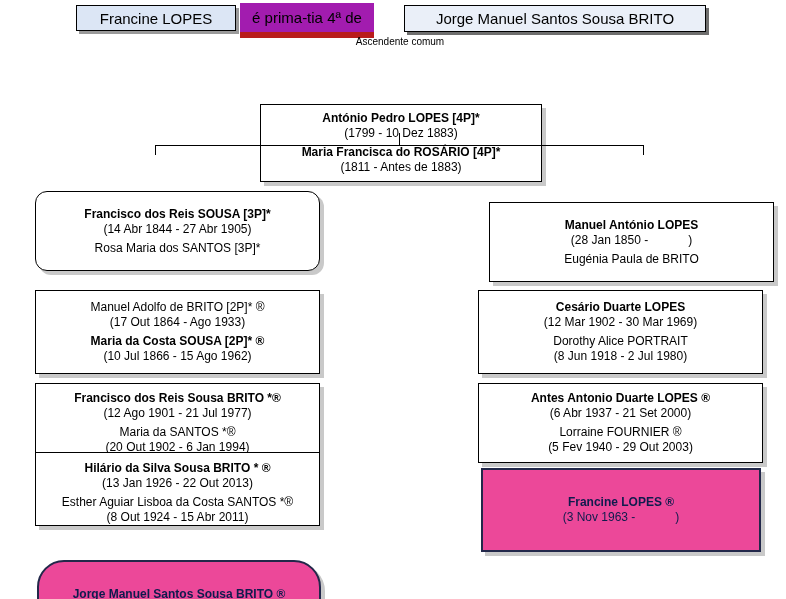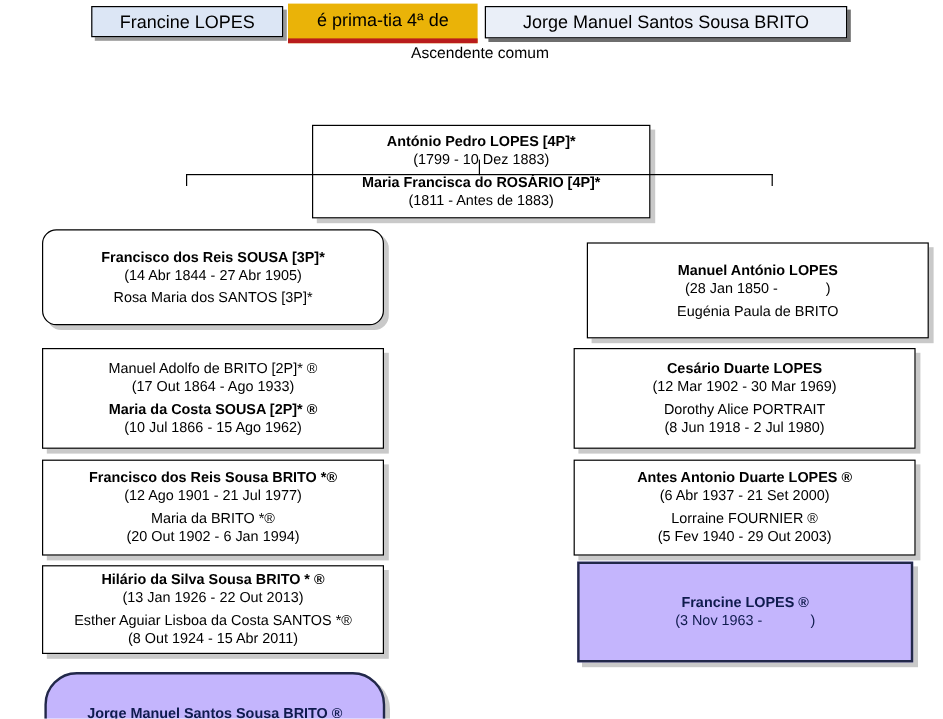--- a/index.html
+++ b/index.html
@@ -6,34 +6,34 @@
   #stage{
     position:relative;width:786px;height:599px;background:#ffffff;
     font-family:"Liberation Sans","DejaVu Sans",sans-serif;color:#000;overflow:hidden;
   }
   
   .hdr-box{
     position:absolute;display:flex;align-items:center;justify-content:center;
     font-size:15px;white-space:pre;
   }
   #hdrA{left:76px;top:5px;width:158px;height:24px;background:#dce6f5;border:1px solid #000;box-shadow:3px 3px 0 #9a9a9a;}
-  #hdrRel{left:240px;top:3px;width:158px;height:29px;background:#eab308;border-bottom:4px solid #b91c1c;}
+  #hdrRel{left:240px;top:3px;width:134px;height:29px;background:#a21caf;border-bottom:6px solid #b91c1c;}
   #hdrB{left:404px;top:5px;width:300px;height:25px;background:#eaeff8;border:1px solid #000;box-shadow:3px 3px 0 #6e6e6e;}
   #ascLabel{
     position:absolute;left:260px;top:36px;width:280px;text-align:center;
-    font-size:13px;color:#000;
+    font-size:10px;color:#000;
   }
   
   .pbox{
     position:absolute;background:#ffffff;border:1px solid #000;
     box-shadow:4px 4px 0 #c9c9c9;
     display:flex;flex-direction:column;justify-content:center;align-items:center;
     text-align:center;font-size:12px;line-height:15px;margin-top:47px;
   }
-  .pbox.blue{background:#c4b5fd;border:2px solid #22284a;color:#0f1b4d;}
+  .pbox.blue{background:#ec4899;border:2px solid #22284a;color:#0f1b4d;}
   .pbox .ln{white-space:pre;}
   .pbox .b{font-weight:bold;}
   .pbox .gap{margin-top:4px;}
   
   .cline{position:absolute;background:#000;}
 </style>
 </head>
 <body>
 
 <div id="stage">
@@ -80,25 +80,25 @@
   <div class="pbox" style="left:35px;top:243px;width:283px;height:82px;">
     <div class="ln">Manuel Adolfo de BRITO [2P]* ®</div>
     <div class="ln">(17 Out 1864 - Ago 1933)</div>
     <div class="ln b gap">Maria da Costa SOUSA [2P]* ®</div>
     <div class="ln">(10 Jul 1866 - 15 Ago 1962)</div>
   </div>
 
   <div class="pbox" style="left:35px;top:336px;width:283px;height:78px;">
     <div class="ln b">Francisco dos Reis Sousa BRITO *®</div>
     <div class="ln">(12 Ago 1901 - 21 Jul 1977)</div>
-    <div class="ln gap">Maria da BRITO *®</div>
+    <div class="ln gap">Maria da SANTOS *®</div>
     <div class="ln">(20 Out 1902 - 6 Jan 1994)</div>
   </div>
 
-  <div class="pbox" style="left:35px;top:424px;width:283px;height:72px;">
+  <div class="pbox" style="left:35px;top:405px;width:283px;height:72px;justify-content:flex-end;">
     <div class="ln b">Hilário da Silva Sousa BRITO * ®</div>
     <div class="ln">(13 Jan 1926 - 22 Out 2013)</div>
     <div class="ln gap">Esther Aguiar Lisboa da Costa SANTOS *®</div>
     <div class="ln">(8 Out 1924 - 15 Abr 2011)</div>
   </div>
 
   <div class="pbox blue" style="left:37px;top:513px;width:280px;height:80px;border-radius:27px;">
     <div class="ln b">Jorge Manuel Santos Sousa BRITO ®</div>
     <div class="ln">(30 Out 1957 -            )</div>
   </div>

